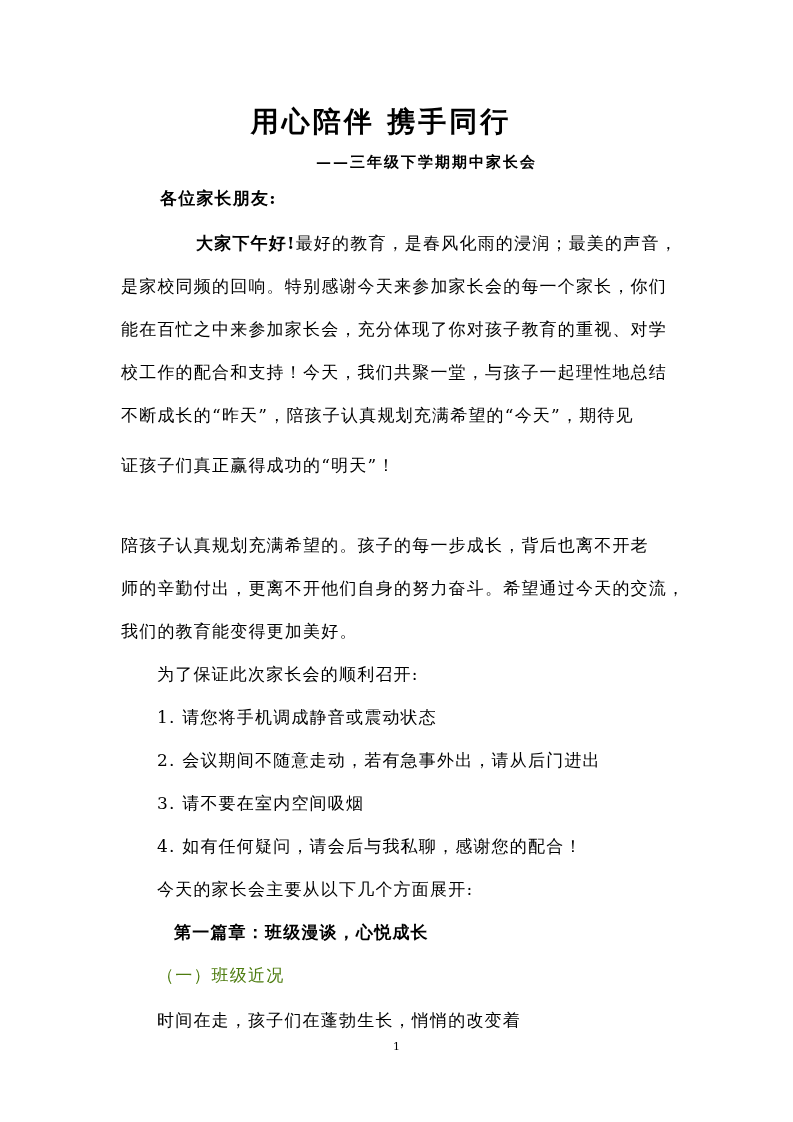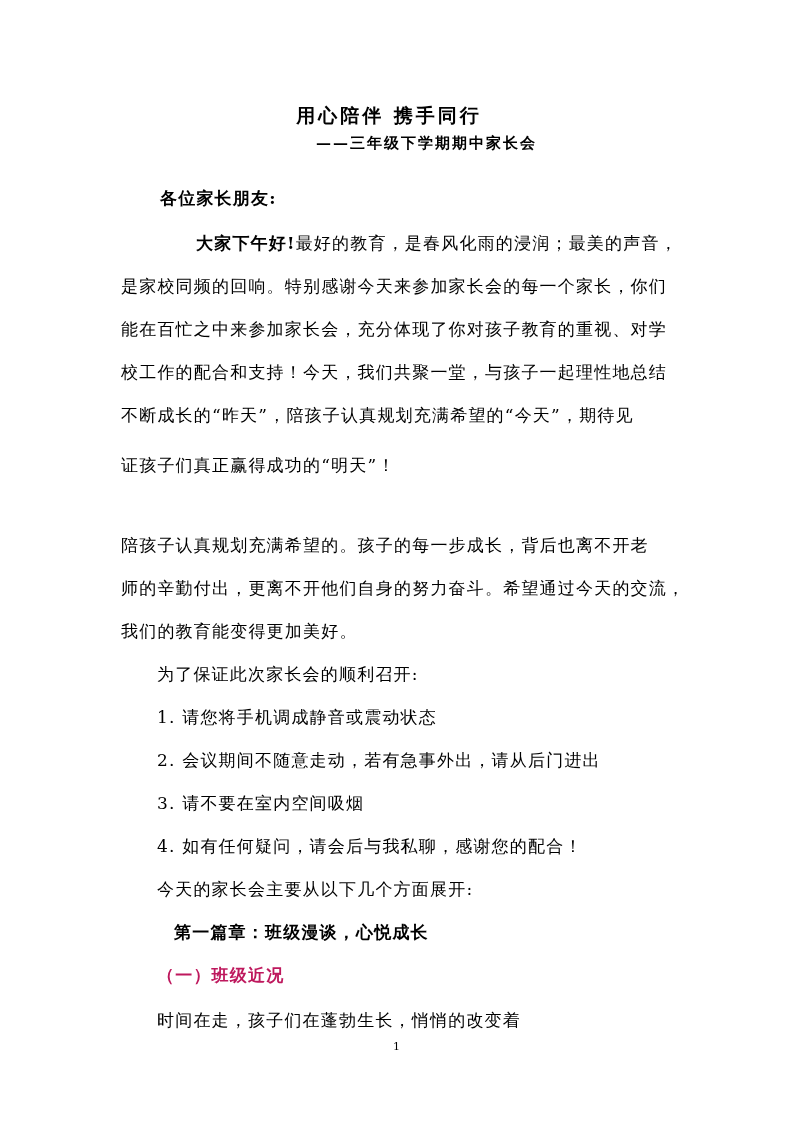--- a/index.html
+++ b/index.html
@@ -1,26 +1,26 @@
 <!DOCTYPE html>
 <html><head>
 <meta charset="utf-8">
 <style>
   html, body { margin: 0; padding: 0; background: #ffffff; }
   body { width: 793px; height: 1122px; position: relative; overflow: hidden;
          font-family: "DejaVu Serif", serif; color: #000; }
   .page { position: absolute; left: 0; top: 0; width: 793px; height: 1122px; }
-  .title { position: absolute; top: 103px; left: 16px; width: 746px; text-align: center;
-           font-size: 19px; font-weight: bold; letter-spacing: 3px; }
-  .subtitle { position: absolute; top: 134px; left: 0; width: 793px; text-align: center;
+  .title { position: absolute; top: 103px; left: 8px; width: 746px; text-align: center;
+           font-size: 28px; font-weight: bold; letter-spacing: 3px; }
+  .subtitle { position: absolute; top: 153px; left: 0; width: 793px; text-align: center;
               font-size: 15px; font-weight: bold; letter-spacing: 2px; padding-left: 60px; box-sizing: border-box; }
   .line { position: absolute; left: 121px; width: 560px; font-size: 17px; white-space: nowrap;
           letter-spacing: 1.2px; }
   .bold { font-weight: bold; }
-  .blue { color: #be185d; font-weight: bold; }
+  .blue { color: #4d7c0f; font-weight: normal; }
   .pagenum { position: absolute; top: 1040px; left: 0; width: 793px; text-align: center; font-size: 11px; }
 </style>
 </head>
 <body>
 
 <div class="page">
   <div class="title">用心陪伴  携手同行</div>
   <div class="subtitle">——三年级下学期期中家长会</div>
 
   <div class="line bold" style="top:187px; left:160px;">各位家长朋友:</div>

